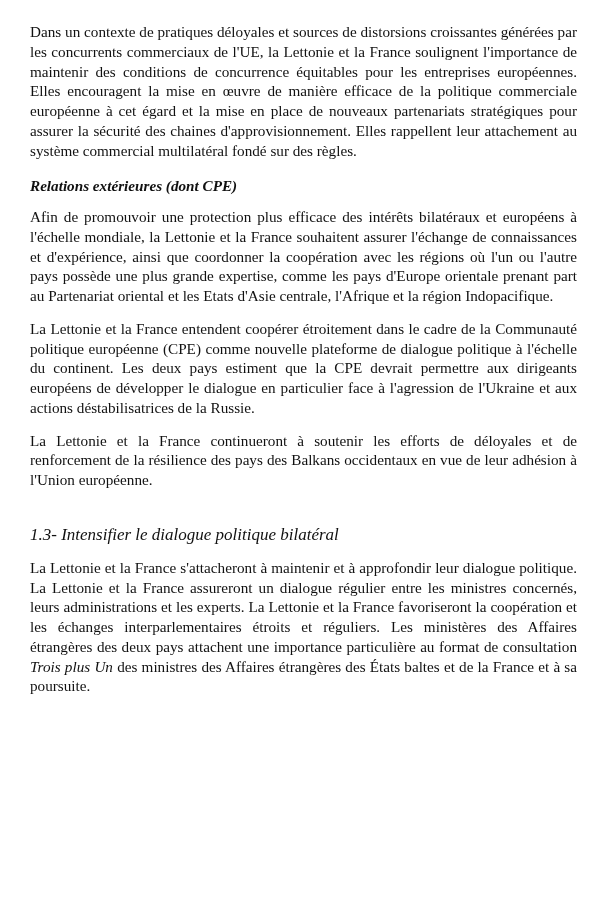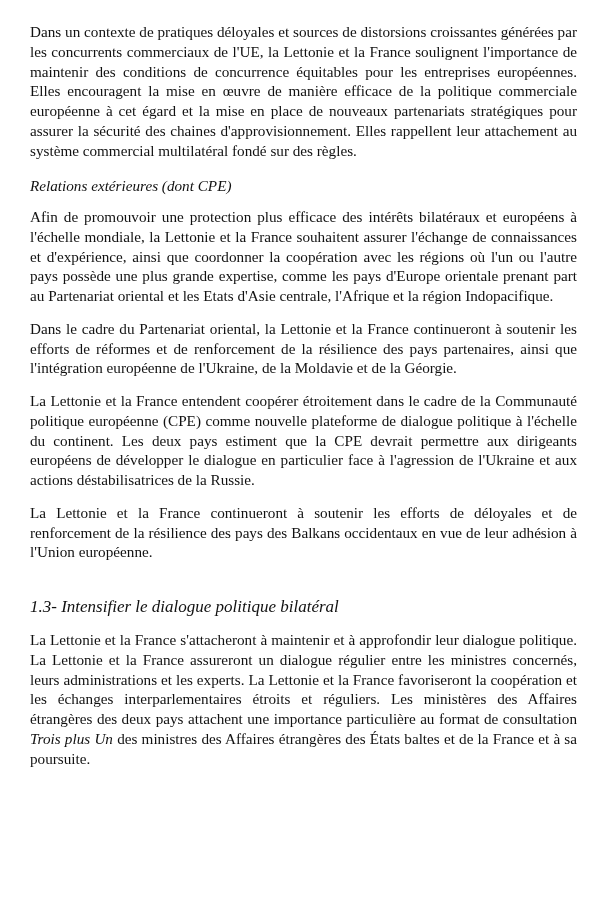--- a/index.html
+++ b/index.html
@@ -29,21 +29,21 @@
     text-justify: inter-word;
     hyphens: none;
   }
   p.first-par {
     margin-bottom: 16px;
   }
   h2.section-heading {
     margin: 10px 0 11px 0;
     font-size: 15.2px;
     font-style: italic;
-    font-weight: normal;
+    font-weight: bold;
     line-height: 1.3;
     text-align: left;
   }
   h2.sub-heading {
     margin: 34px 0 12px 0;
     font-size: 17px;
     font-style: italic;
     font-weight: normal;
     line-height: 1.3;
     text-align: left;
@@ -58,21 +58,20 @@
 <body>
 
 <div class="page">
 
   <p class="body-par first-par">Dans un contexte de pratiques déloyales et sources de distorsions croissantes générées par les concurrents commerciaux de l'UE, la Lettonie et la France soulignent l'importance de maintenir des conditions de concurrence équitables pour les entreprises européennes. Elles encouragent la mise en œuvre de manière efficace de la politique commerciale européenne à cet égard et la mise en place de nouveaux partenariats stratégiques pour assurer la sécurité des chaines d'approvisionnement.    Elles rappellent leur attachement au système commercial multilatéral fondé sur des règles.</p>
 
   <h2 class="section-heading">Relations extérieures (dont CPE)</h2>
 
   <p class="body-par">Afin de promouvoir une protection plus efficace des intérêts bilatéraux et européens à l'échelle mondiale, la Lettonie et la France souhaitent assurer l'échange de connaissances et d'expérience, ainsi que coordonner la coopération avec les régions où l'un ou l'autre pays possède une plus grande expertise, comme les pays d'Europe orientale prenant part au Partenariat oriental et les Etats d'Asie centrale, l'Afrique et la région Indopacifique.</p>
 
-  <p class="body-par gap-before">Dans le cadre du Partenariat oriental, la Lettonie et la France continueront à soutenir les efforts de réformes et de renforcement de la résilience des pays partenaires, ainsi que l'intégration européenne de l'Ukraine, de la Moldavie et de la Géorgie.</p>
 
   <p class="body-par gap-before">La Lettonie et la France entendent coopérer étroitement dans le cadre de la Communauté politique européenne (CPE) comme nouvelle plateforme de dialogue politique à l'échelle du continent. Les deux pays estiment que la CPE devrait permettre aux dirigeants européens de développer le dialogue en particulier face à l'agression de l'Ukraine et aux actions déstabilisatrices de la Russie.</p>
 
   <p class="body-par gap-before">La Lettonie et la France continueront à soutenir les efforts de déloyales et de renforcement de la résilience des pays des Balkans occidentaux en vue de leur adhésion à l'Union européenne.</p>
 
   <h2 class="sub-heading">1.3- Intensifier le dialogue politique bilatéral</h2>
 
   <p class="body-par"><span>La Lettonie et la France s'attacheront à maintenir et à approfondir leur dialogue politique. La Lettonie et la France assureront un dialogue régulier entre les ministres concernés, leurs administrations et les experts. La Lettonie et la France favoriseront la coopération et les échanges interparlementaires étroits et réguliers. Les ministères des Affaires étrangères des deux pays attachent une importance particulière au format de consultation </span><em class="inline-italic">Trois plus Un</em><span> des ministres des Affaires étrangères des États baltes et de la France et à sa poursuite.</span></p>
 
 </div>

